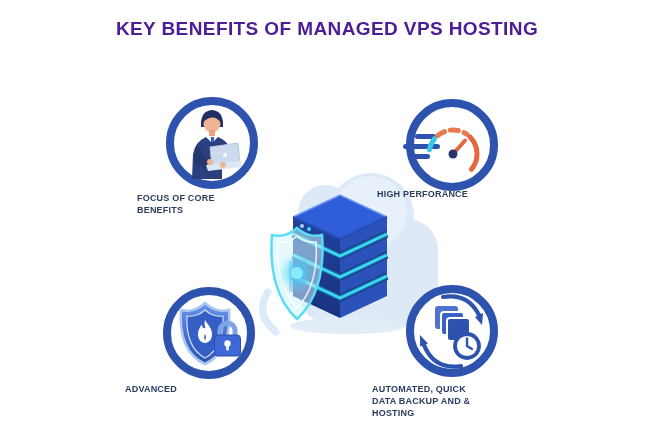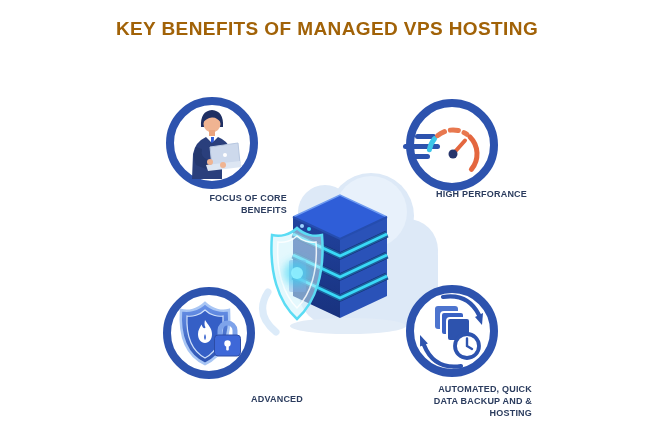--- a/index.html
+++ b/index.html
@@ -2,30 +2,30 @@
 <html><head>
 <meta charset="utf-8">
 <style>
   html,body{margin:0;padding:0;background:#fff;}
   .canvas{
     position:relative;width:671px;height:448px;background:#ffffff;
     overflow:hidden;font-family:"Liberation Sans",sans-serif;
   }
   .title{
     position:absolute;top:18px;left:0;right:17px;text-align:center;
-    font-size:19px;font-weight:700;letter-spacing:.4px;color:#a16207;
+    font-size:19px;font-weight:700;letter-spacing:.4px;color:#4c1d95;
   }
   .benefit-circle{position:absolute;width:92px;height:92px;}
   .ring{
     position:absolute;inset:0;border-radius:50%;
     border:8px solid #2d53ae;background:#fff;box-sizing:border-box;
   }
   .icon-svg{position:absolute;left:0;top:0;width:92px;height:92px;overflow:visible;}
   .benefit-label{
-    position:absolute;text-align:right;font-size:9px;font-weight:700;
+    position:absolute;text-align:left;font-size:9px;font-weight:700;
     color:#2b3c5e;line-height:12px;letter-spacing:.2px;
   }
   .benefit-label span{display:block;}
   .decor-svg,.center-svg{position:absolute;pointer-events:none;}
   .decor-svg{left:0;top:0;}
 </style>
 </head>
 <body>
 
 <div class="canvas">
@@ -142,21 +142,21 @@
       <path d="M42,16 C49,23 59,25 66,23 C68,52 59,69 42,77 C25,69 16,52 18,23 C25,25 35,23 42,16 Z" fill="url(#sgrad)" stroke="#a9c6f4" stroke-width="2.5"></path>
       <path d="M42,23 C47,28 55,30 60,29 C61,51 55,64 42,71 C29,64 23,51 24,29 C29,30 37,28 42,23 Z" fill="#355fc6" stroke="#cfe0fa" stroke-width="1.2"></path>
       <path d="M42,33 C45,38 49,41 49,47 C49,52.5 46,56 42,56 C38,56 35,52.5 35,47 C35,43 37,40.5 38.5,37.5 C39.5,41 41.5,42 42.5,40.5 C41,38 41.5,35 42,33 Z" fill="#ffffff"></path>
       <path d="M42,47 C43.5,49 43,52 42,53 C41,52 40.5,49 42,47 Z" fill="#3b66d0"></path>
       <path d="M57,49 v-5.5 a7.5,7.5 0 0 1 15,0 V49" fill="none" stroke="#7ea3ea" stroke-width="5" stroke-linecap="round"></path>
       <rect x="51.5" y="48" width="26" height="21" rx="3.5" fill="#3e68d8" stroke="#2c4ca6" stroke-width="1"></rect>
       <circle cx="64.5" cy="56.5" r="3.2" fill="#ffffff"></circle>
       <rect x="63.2" y="57.5" width="2.6" height="6" rx="1" fill="#ffffff"></rect>
     </svg>
   </div>
-  <div class="benefit-label" style="left:143px;top:383px;width:160px;margin-top:10px;">
+  <div class="benefit-label" style="left:125px;top:383px;width:160px;">
     <span>ADVANCED</span>
   </div>
 
   <div class="benefit-circle" style="left:406px;top:285px;">
     <div class="ring"></div>
     <svg class="icon-svg" viewBox="0 0 92 92">
       <path d="M37,12 Q62,8 73,30" fill="none" stroke="#2d53ae" stroke-width="4.2" stroke-linecap="round"></path>
       <polygon points="77,28 69,32 76,40" fill="#2d53ae"></polygon>
       <path d="M55,81 Q28,85 18,60" fill="none" stroke="#2d53ae" stroke-width="4.2" stroke-linecap="round"></path>
       <polygon points="14.1,61.6 21.9,58.4 14,50" fill="#2d53ae"></polygon>

